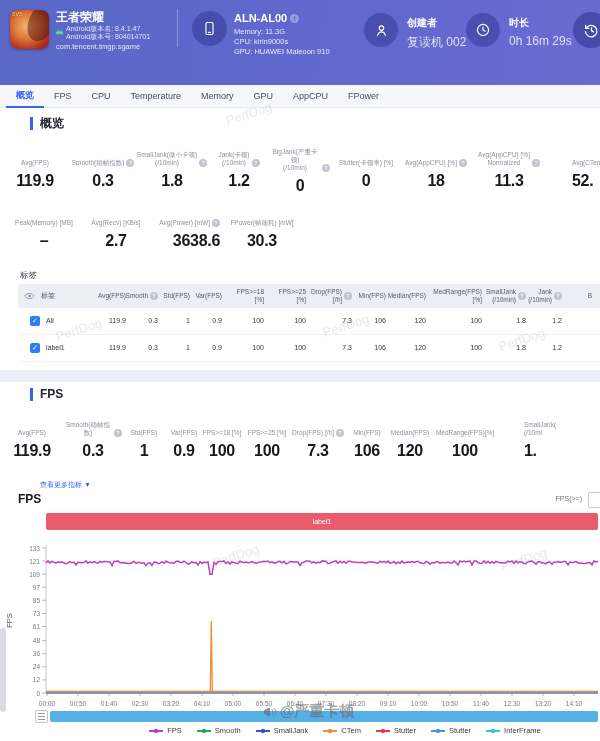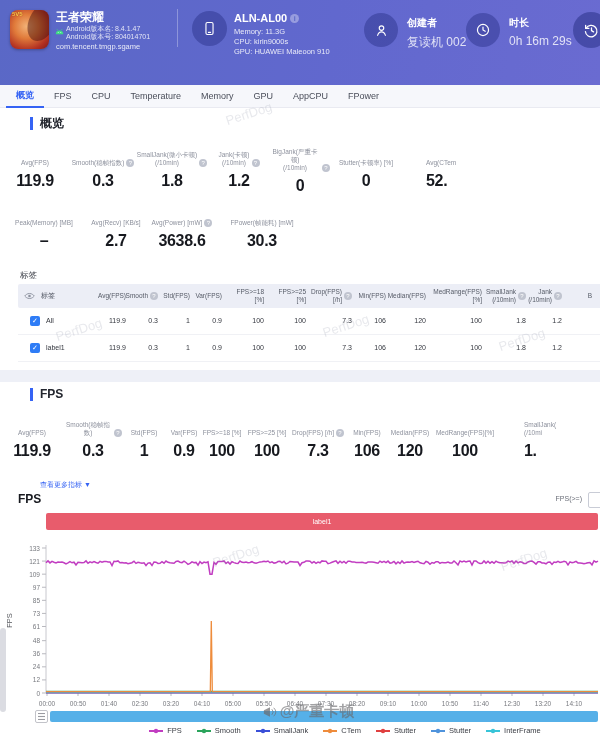--- a/index.html
+++ b/index.html
@@ -196,35 +196,44 @@
         </div>
         <div class="stat" style="width: 60px;">
           <div class="sl"><span>BigJank(严重卡顿)
 (/10min)</span><span class="help">?</span></div>
           <div class="sv">0</div>
         </div>
         <div class="stat" style="width: 72px;">
           <div class="sl"><span>Stutter(卡顿率) [%]</span></div>
           <div class="sv">0</div>
         </div>
+        <div class="stat" style="width: 68px;">
+          <div class="sl"><span>Avg(AppCPU) [%]</span><span class="help">?</span></div>
+          <div class="sv">18</div>
+        </div>
+        <div class="stat" style="width: 78px;">
+          <div class="sl"><span>Avg(AppCPU) [%]
+Normalized</span><span class="help">?</span></div>
+          <div class="sv">11.3</div>
+        </div>
         <div class="stat clip" style="width: 80px;">
           <div class="sl"><span>Avg(CTem</span></div>
           <div class="sv">52.</div>
         </div>
       </div>
     <div class="stat-row" id="ov-stats2" style="top:100px">
         <div class="stat" style="width: 88px;">
           <div class="sl"><span>Peak(Memory) [MB]</span></div>
           <div class="sv">–</div>
         </div>
         <div class="stat" style="width: 56px;">
           <div class="sl"><span>Avg(Recv) [KB/s]</span></div>
           <div class="sv">2.7</div>
         </div>
-        <div class="stat" style="width: 76px;">
+        <div class="stat" style="width: 76px; align-items: flex-end;">
           <div class="sl"><span>Avg(Power) [mW]</span><span class="help">?</span></div>
           <div class="sv">3638.6</div>
         </div>
         <div class="stat" style="width: 84px;">
           <div class="sl"><span>FPower(帧能耗) [mW]</span></div>
           <div class="sv">30.3</div>
         </div>
       </div>
     <div class="tag-title" style="top:162px">标签</div>
     <div class="tbl" style="top:176px">

